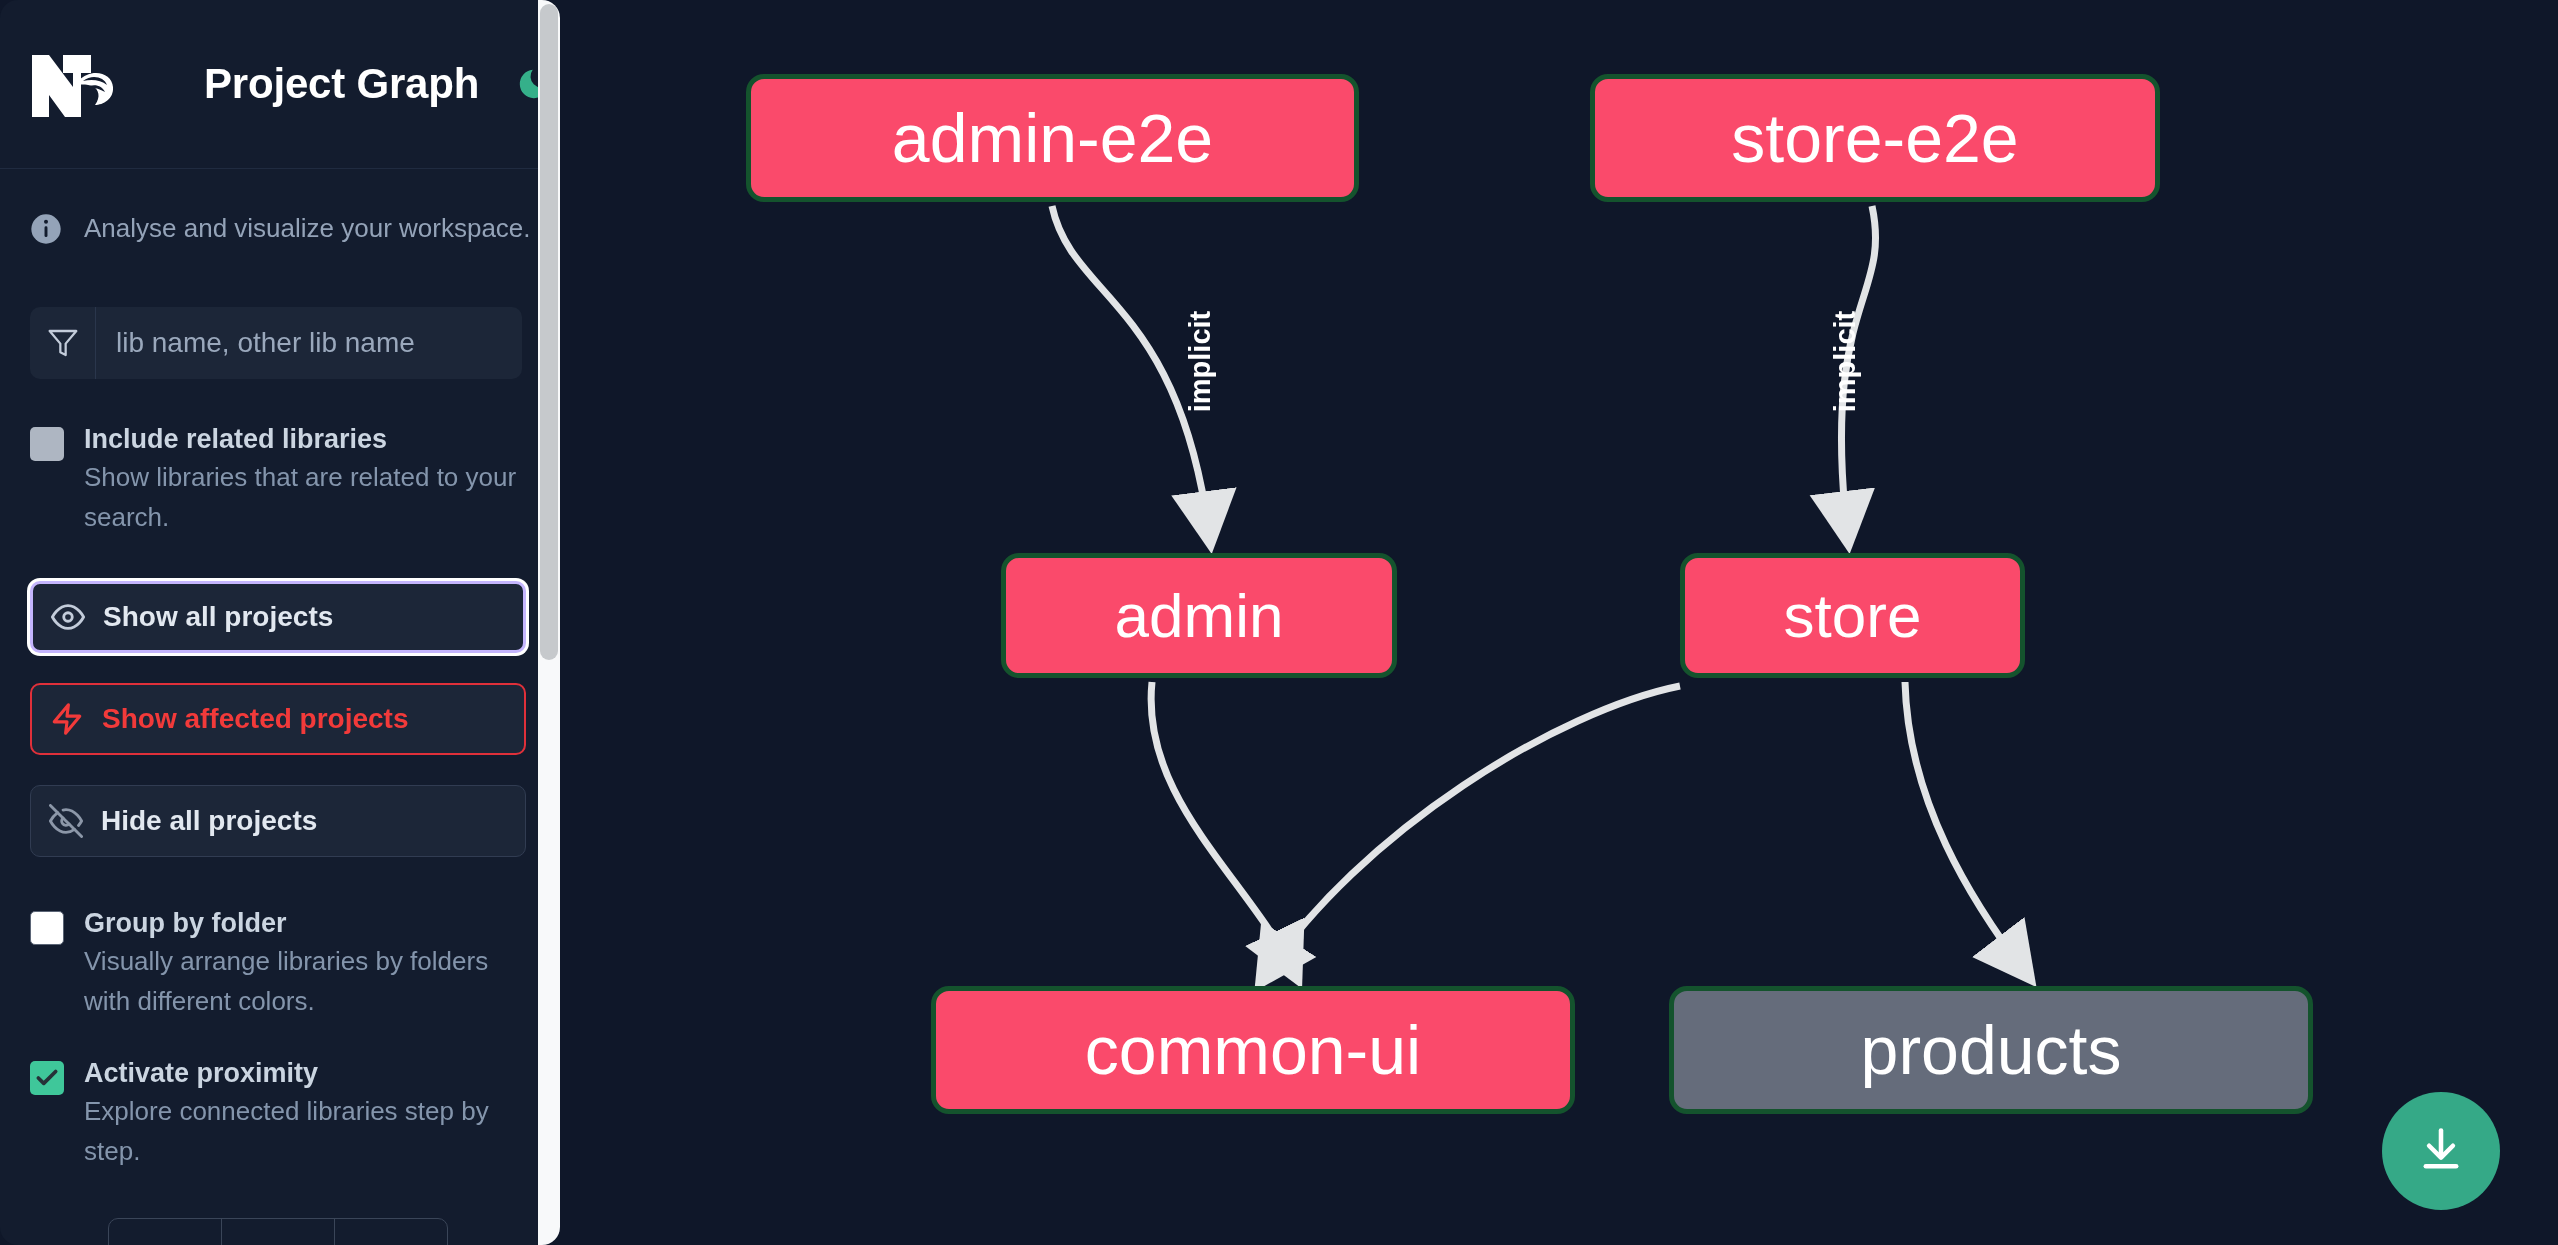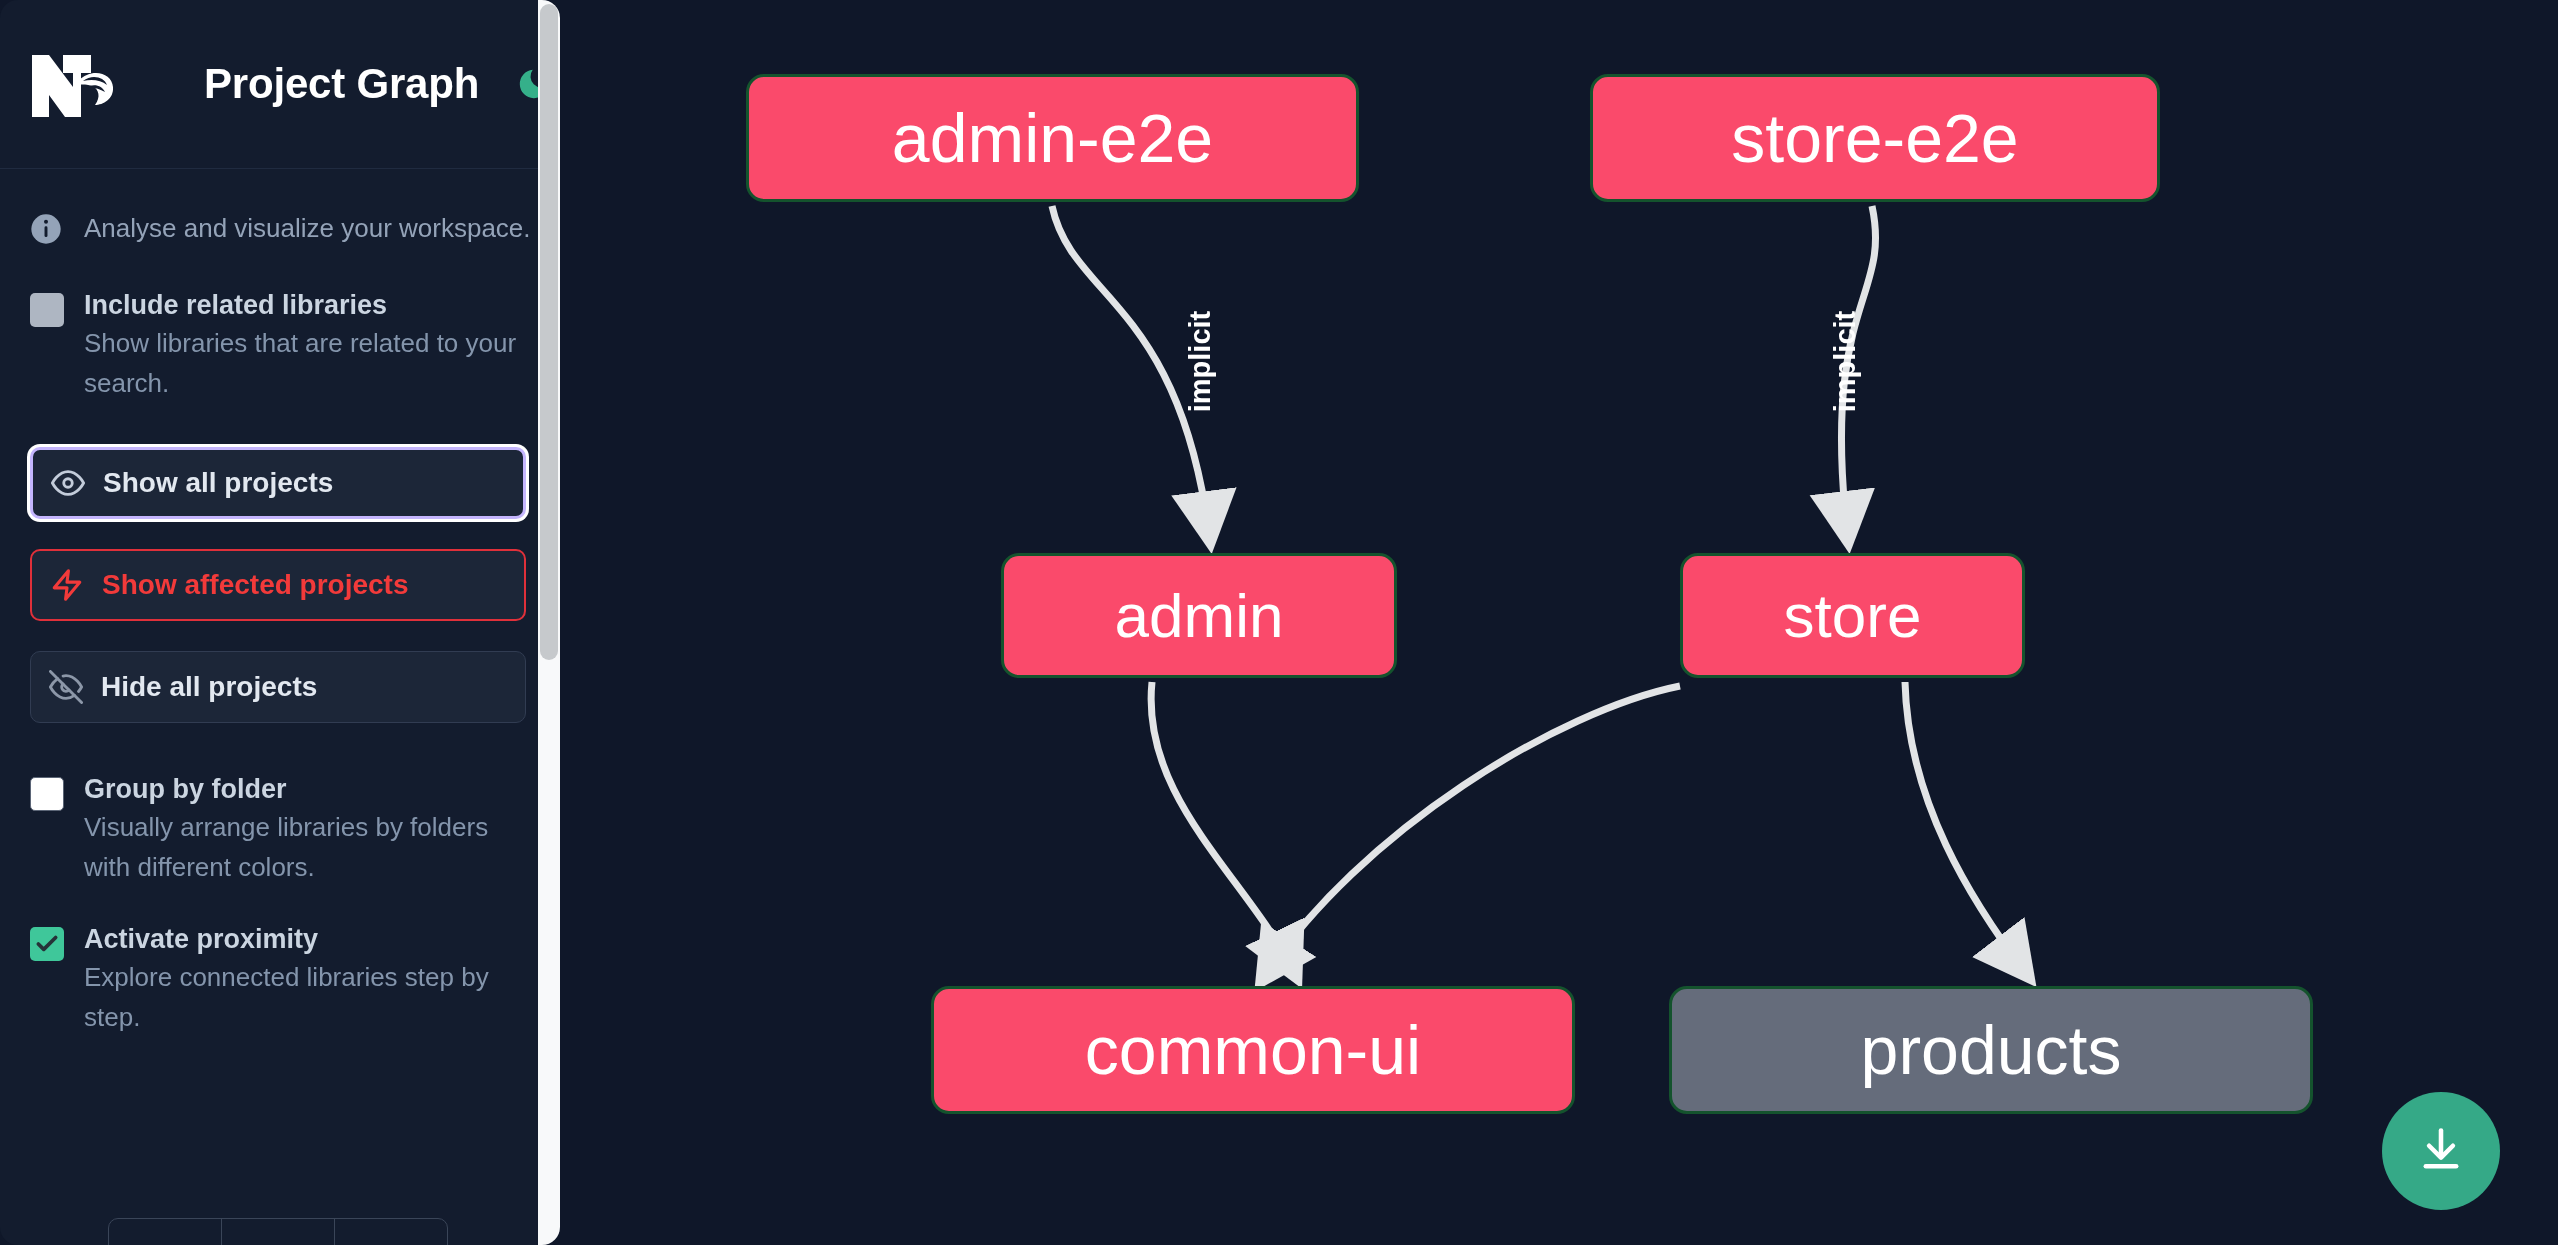--- a/index.html
+++ b/index.html
@@ -127,21 +127,21 @@
 
   
   .graph {
     position: relative; flex: 1; height: 1245px;
     background: #0F1729;
     overflow: hidden;
   }
   .node {
     position: absolute;
     border-radius: 18px;
-    border: 3px solid #14532d;
+    border: 5px solid #14532d;
     display: flex; align-items: center; justify-content: center;
     color: #ffffff;
     font-family: "Liberation Sans", sans-serif;
     white-space: nowrap;
     cursor: pointer;
   }
   .node.pink { background: #FA4A6B; }
   .node.gray { background: #656C7B; }
 
   .edge-label {
@@ -193,20 +193,28 @@
         <span class="info-icon">
           <svg viewBox="0 0 24 24" width="32" height="32">
             <circle cx="12" cy="12" r="11" fill="#94A3B8"></circle>
             <rect x="10.9" y="10" width="2.2" height="8" rx="1" fill="#131C2E"></rect>
             <circle cx="12" cy="6.6" r="1.5" fill="#131C2E"></circle>
           </svg>
         </span>
         <span class="tagline-text">Analyse and visualize your workspace.</span>
       </div>
 
+      <div class="search-wrap">
+        <span class="search-icon-box">
+          <svg viewBox="0 0 24 24" width="32" height="32" fill="none" stroke="#C3CCDA" stroke-width="1.7" stroke-linecap="round" stroke-linejoin="round">
+            <polygon points="22 3 2 3 10 12.46 10 19 14 21 14 12.46 22 3"></polygon>
+          </svg>
+        </span>
+        <input class="search-input" type="text" placeholder="lib name, other lib name" style="">
+      </div>
 
       <div class="check-row" style="margin-top:42px;">
         <span class="cb empty-gray"></span>
         <span class="cb-txt">
           <span class="cb-title" style="display:block;">Include related libraries</span>
           <span class="cb-desc" style="display:block;">Show libraries that are related to your search.</span>
         </span>
       </div>
 
       <div style="margin-top:44px;">

